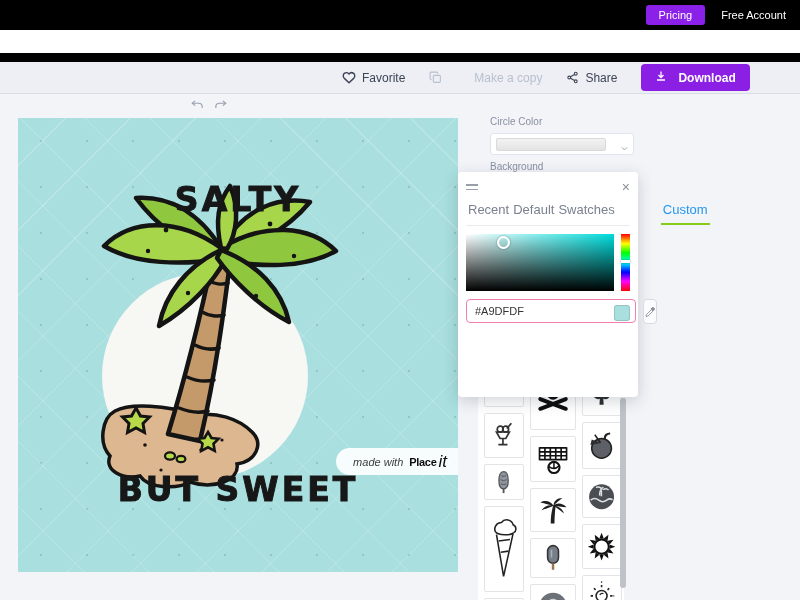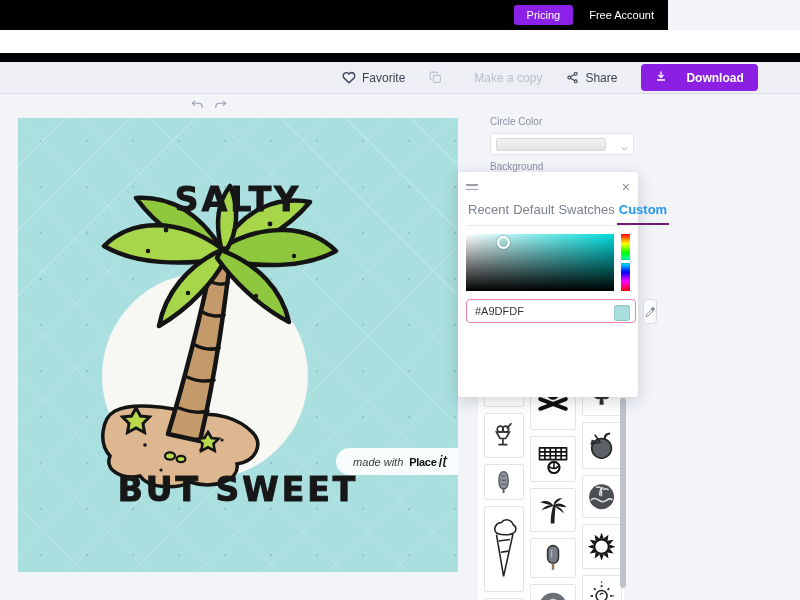--- a/index.html
+++ b/index.html
@@ -1,35 +1,35 @@
 <!DOCTYPE html>
 <html><head>
 <meta charset="utf-8">
 <style>
   html,body{margin:0;padding:0;}
   body{width:800px;height:600px;position:relative;overflow:hidden;
        font-family:"Liberation Sans",sans-serif;background:#f2f4f8;}
 
   
-  .topbar{position:absolute;left:0;top:0;width:668px;height:30px;background:#000;
+  .topbar{position:absolute;left:0;top:0;width:800px;height:30px;background:#000;
           display:flex;align-items:center;justify-content:flex-end;}
   .pricing-btn{background:#8b21e8;color:#fff;font-size:11px;padding:4px 13px;border-radius:3px;
                border:none;cursor:pointer;}
   .free-account{color:#fff;font-size:11px;margin:0 14px 0 16px;cursor:pointer;}
   .ad-strip{position:absolute;left:0;top:30px;width:800px;height:23px;background:#fff;}
   .black-divider{position:absolute;left:0;top:53px;width:800px;height:9px;background:#000;}
 
   
   .toolbar{position:absolute;left:0;top:62px;width:800px;height:31px;background:#edeff5;
            border-bottom:1px solid #d8dce6;}
   .toolbar-group{position:absolute;left:342px;top:0;height:31px;display:flex;align-items:center;gap:24px;}
   .tool-item{display:flex;align-items:center;gap:6px;font-size:12px;color:#3d4455;cursor:pointer;}
   .tool-item.disabled{color:#b8bfcd;cursor:default;gap:32px;}
   .tool-item svg{display:block;}
-  .download-btn{display:flex;align-items:center;gap:19px;background:#8b1fe4;color:#fff;
+  .download-btn{display:flex;align-items:center;gap:11px;background:#8b1fe4;color:#fff;
                 border:none;border-radius:4px;font-size:12px;font-weight:bold;
                 padding:6px 14px;cursor:pointer;}
 
   
   .undo-redo{position:absolute;left:190px;top:98px;display:flex;gap:8px;color:#9aa2b1;}
   .undo-redo span{cursor:pointer;display:block;}
 
   
   .canvas{position:absolute;left:18px;top:118px;width:440px;height:454px;overflow:hidden;}
   .canvas .pattern{position:absolute;inset:0;
@@ -71,21 +71,21 @@
 
   
   .popup{position:absolute;left:458px;top:172px;width:180px;height:225px;background:#fff;
      border-radius:4px;box-shadow:0 4px 16px rgba(30,40,60,.2);z-index:10;padding:8px;box-sizing:border-box;}
   .popup-header{display:flex;justify-content:space-between;align-items:center;height:14px;}
   .drag-handle{width:12px;display:flex;flex-direction:column;gap:3px;cursor:grab;}
   .drag-handle i{display:block;height:1.5px;background:#9aa0aa;}
   .close-btn{color:#8a8f99;font-size:14px;line-height:14px;cursor:pointer;}
   .tabs{display:flex;justify-content:space-between;margin-top:8px;border-bottom:1px solid #e8eaee;}
   .tab{font-size:13px;color:#7a8090;padding:0 2px 6px 2px;cursor:pointer;border-bottom:2px solid transparent;}
-  .tab.active{color:#2397f3;font-weight:bold;border-bottom:2px solid #701a75;}
+  .tab.active{color:#2397f3;font-weight:normal;border-bottom:2px solid #84cc16;margin-left:44px;}
   .picker-body{position:relative;margin-top:8px;height:57px;}
   .sv-area{position:absolute;left:0;top:0;width:148px;height:57px;cursor:crosshair;
      background:linear-gradient(to bottom, rgba(0,0,0,0), #000),
                 linear-gradient(to right, #fff, #00dcdc);}
   .sv-cursor{position:absolute;left:31px;top:2px;width:9px;height:9px;border:2px solid #fff;
      border-radius:50%;box-shadow:0 0 2px rgba(0,0,0,.5);}
   .hue-bar{position:absolute;right:0;top:0;width:9px;height:57px;cursor:pointer;
      background:linear-gradient(#f00,#ff0 17%,#0f0 33%,#0ff 50%,#00f 67%,#f0f 83%,#f00);}
   .hue-cursor{position:absolute;left:0;top:26px;width:9px;height:3px;background:#fff;
      box-shadow:0 0 2px rgba(0,0,0,.6);}

